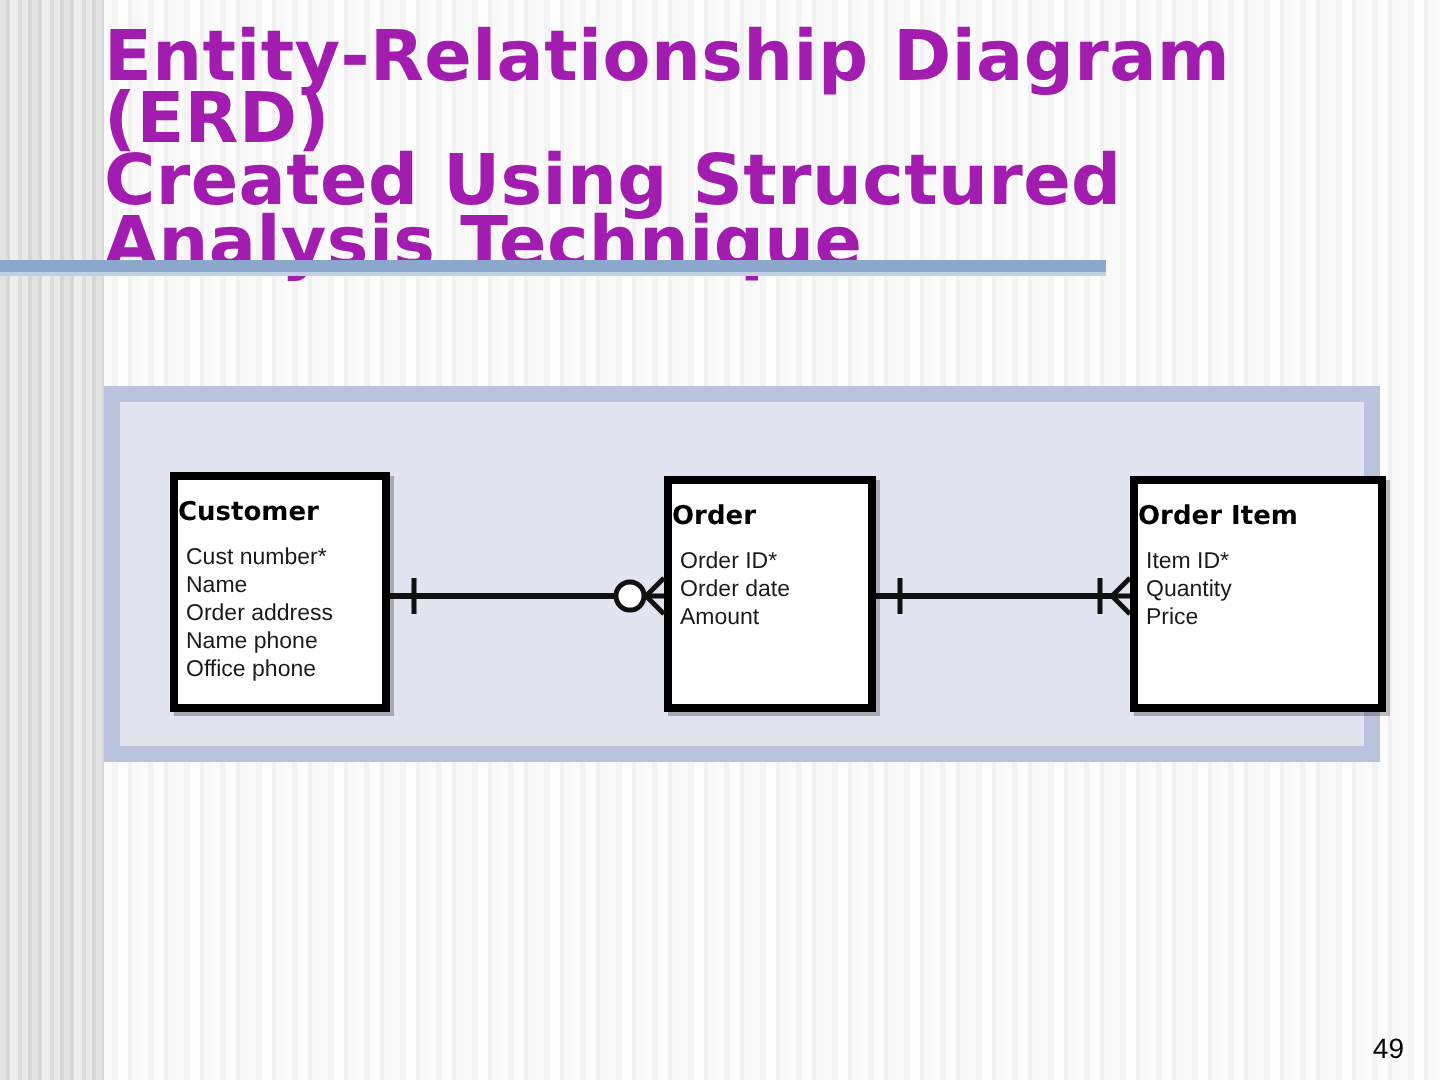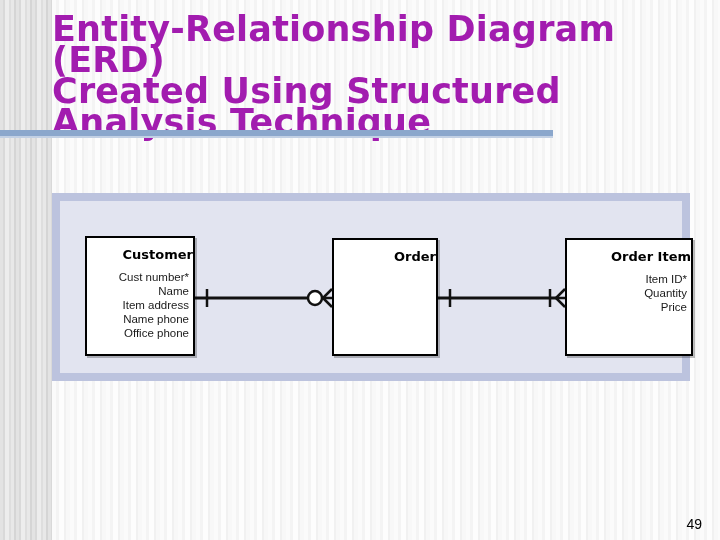--- a/index.html
+++ b/index.html
@@ -102,23 +102,23 @@
     height: 100%;
     background: #e2e4f0;
     position: relative;
     box-sizing: border-box;
   }
 
   
   .entity {
     position: absolute;
     background: #ffffff;
-    border: 2px solid #000000;
+    border: 4px solid #000000;
     box-sizing: border-box;
-    text-align: right;
+    text-align: left;
     box-shadow: 2px 2px 0 rgba(0,0,0,0.25);
   }
   .entity-name {
     font-family: "DejaVu Sans", sans-serif;
     font-weight: bold;
     font-size: 13px;
     color: #000;
     margin-top: 9px;
     margin-bottom: 2px;
     line-height: 15px;
@@ -171,28 +171,33 @@
   <div id="title-rule"></div>
 
   <div id="diagram-panel">
     <div id="diagram-inner">
 
       <div class="entity" id="entity-customer">
         <div class="entity-name">Customer</div>
         <div class="entity-attrs">
           <div>Cust number*</div>
           <div>Name</div>
-          <div>Item address</div>
+          <div>Order address</div>
           <div>Name phone</div>
           <div>Office phone</div>
         </div>
       </div>
 
       <div class="entity" id="entity-order">
         <div class="entity-name">Order</div>
+        <div class="entity-attrs">
+          <div>Order ID*</div>
+          <div>Order date</div>
+          <div>Amount</div>
+        </div>
       </div>
 
       <div class="entity" id="entity-orderitem">
         <div class="entity-name">Order Item</div>
         <div class="entity-attrs">
           <div>Item ID*</div>
           <div>Quantity</div>
           <div>Price</div>
         </div>
       </div>

